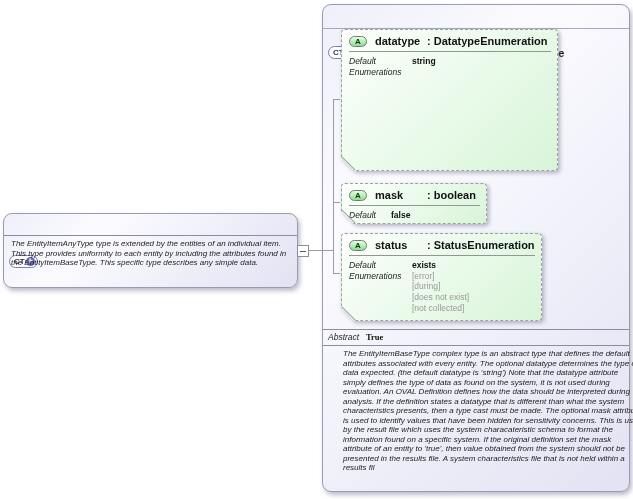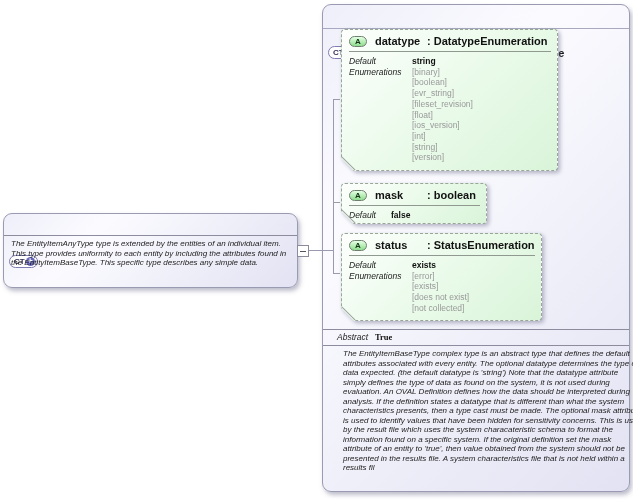--- a/index.html
+++ b/index.html
@@ -59,21 +59,21 @@
   .attr-type { font-size:11px; font-weight:bold; color:#111; white-space:nowrap; }
   .attr-sep { height:1px; background:#8f998f; margin:1px 6px 2px 7px; }
   .attr-rows { padding:2px 14px 2px 7px; }
   .kv-row { display:flex; align-items:flex-start; }
   .kv-label { font-size:8.5px; font-style:italic; color:#1c1c1c; width:63px; flex:none; line-height:10.7px; }
   .kv-label.narrow { width:42px; }
   .kv-value { font-size:8.5px; color:#111; font-weight:bold; line-height:10.7px; }
   .enum-list .enum-item { font-size:8.5px; color:#999999; line-height:10.7px; }
 
   
-  .abstract-row { position:absolute; left:14px; display:flex; }
+  .abstract-row { position:absolute; left:5px; display:flex; }
   .abstract-label { font-size:8.5px; font-style:italic; color:#1c1c1c; width:38px; }
   .abstract-value { font-size:8.5px; font-weight:bold; color:#111;font-family:Liberation Serif, serif; }
   .rb-desc { position:absolute; left:5px; top:344px; width:299px;margin-left:15px; }
 
   
   .line { position:absolute; background:#9a9aae; z-index:3; }
   .junction {
     position:absolute; left:297px; top:245px; width:12px; height:12px;
     background:#ffffff; border:1px solid #8b8b9e; z-index:4;
     display:flex; align-items:center; justify-content:center;
@@ -123,31 +123,20 @@
           <span class="attr-type"><span>:</span>&nbsp;<span>DatatypeEnumeration</span></span>
         </div>
         <div class="attr-sep"></div>
         <div class="attr-rows">
           <div class="kv-row">
             <span class="kv-label">Default</span>
             <span class="kv-value">string</span>
           </div>
           <div class="kv-row">
             <span class="kv-label">Enumerations</span>
-            <span class="enum-list">
-              <div class="enum-item">[binary]</div>
-              <div class="enum-item">[boolean]</div>
-              <div class="enum-item">[evr_string]</div>
-              <div class="enum-item">[fileset_revision]</div>
-              <div class="enum-item">[float]</div>
-              <div class="enum-item">[ios_version]</div>
-              <div class="enum-item">[int]</div>
-              <div class="enum-item">[string]</div>
-              <div class="enum-item">[version]</div>
-            </span>
           </div>
         </div>
         <span class="attr-notch-line"></span>
       </div>
     </div>
 
     <div class="attr-wrap" style="left:18px; top:178px; width:146px; height:41px;">
       <div class="attr-box">
         <div class="attr-header">
           <span class="a-icon">A</span>
@@ -175,21 +164,21 @@
         <div class="attr-sep"></div>
         <div class="attr-rows">
           <div class="kv-row">
             <span class="kv-label">Default</span>
             <span class="kv-value">exists</span>
           </div>
           <div class="kv-row">
             <span class="kv-label">Enumerations</span>
             <span class="enum-list">
               <div class="enum-item">[error]</div>
-              <div class="enum-item">[exists]</div>
+              <div class="enum-item">[during]</div>
               <div class="enum-item">[does not exist]</div>
               <div class="enum-item">[not collected]</div>
             </span>
           </div>
         </div>
         <span class="attr-notch-line"></span>
       </div>
     </div>
 
     <div class="hsep dark" style="top:324px;"></div>

